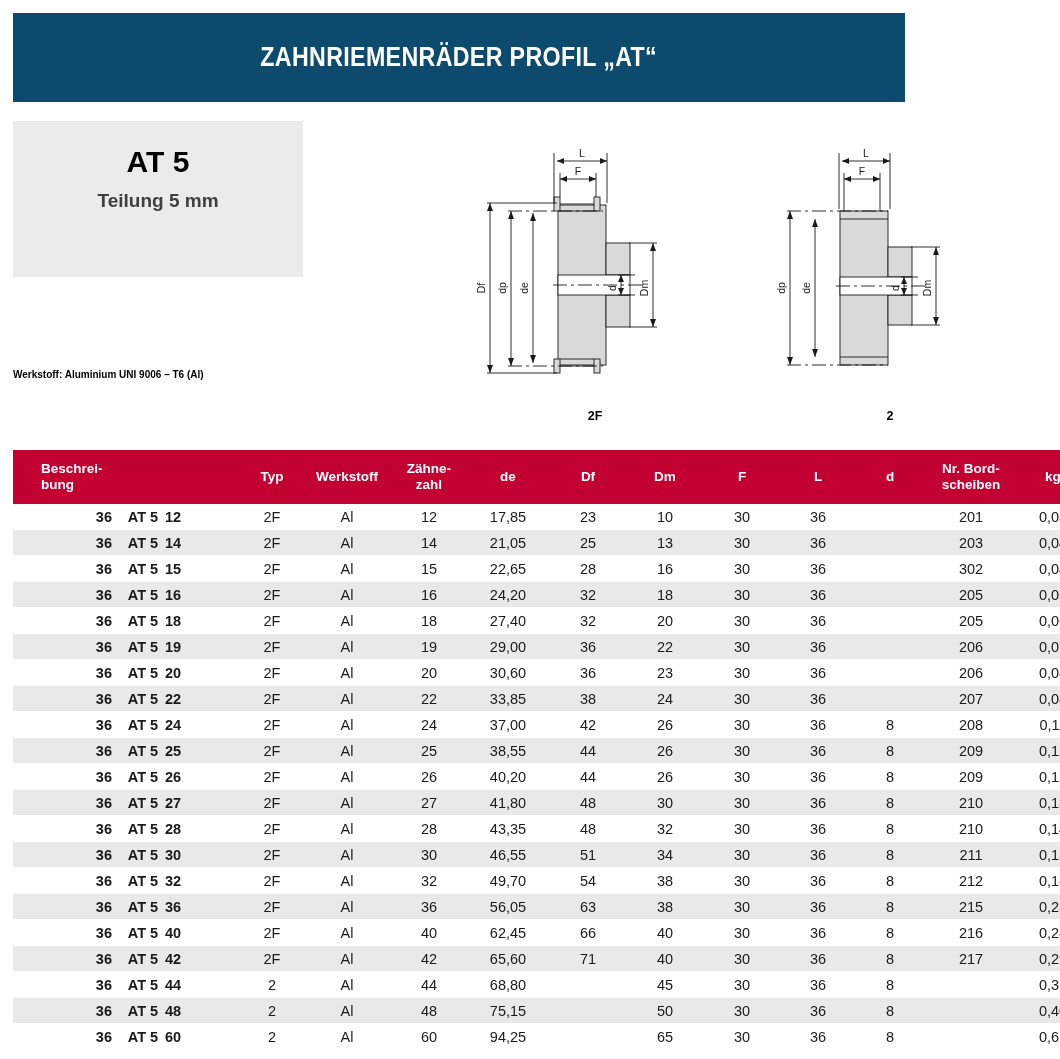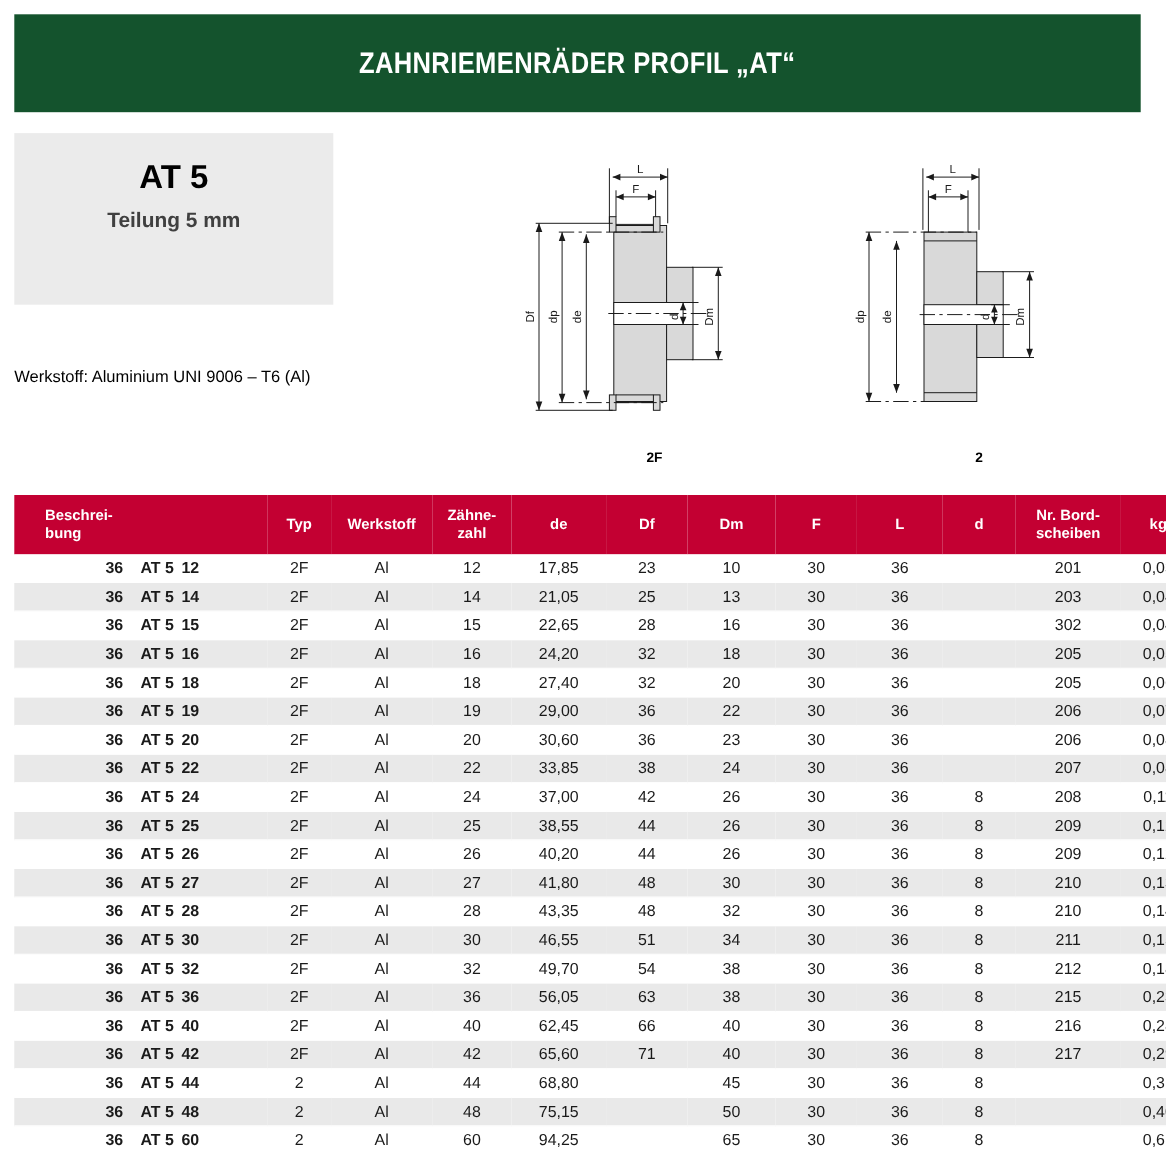--- a/index.html
+++ b/index.html
@@ -14,23 +14,23 @@
     color: #1a1a1a;
     position: relative;
     overflow: hidden;
   }
 
   
   .header-banner {
     position: absolute;
     left: 13px;
     top: 13px;
-    width: 1024px;
+    width: 892px;
     height: 89px;
-    background: #14532d;
+    background: #0c4a6e;
     display: flex;
     align-items: center;
     justify-content: center;
   }
   .header-title {
     color: #ffffff;
     font-size: 27px;
     font-weight: bold;
     letter-spacing: 0.4px;
     transform: scaleX(0.86);
@@ -65,24 +65,24 @@
   }
   .info-width {
     font-size: 16px;
     font-weight: bold;
     color: #000;
   }
 
   .material-block {
     position: absolute;
     left: 13px;
-    top: 332px;
+    top: 368px;
     width: 330px;
-    font-size: 15px;
-    font-weight: normal;
+    font-size: 10px;
+    font-weight: bold;
     line-height: 1.45;
     color: #000;
   }
   .material-line2 {
     padding-left: 48px;
   }
 
   
   .drawings {
     position: absolute;

